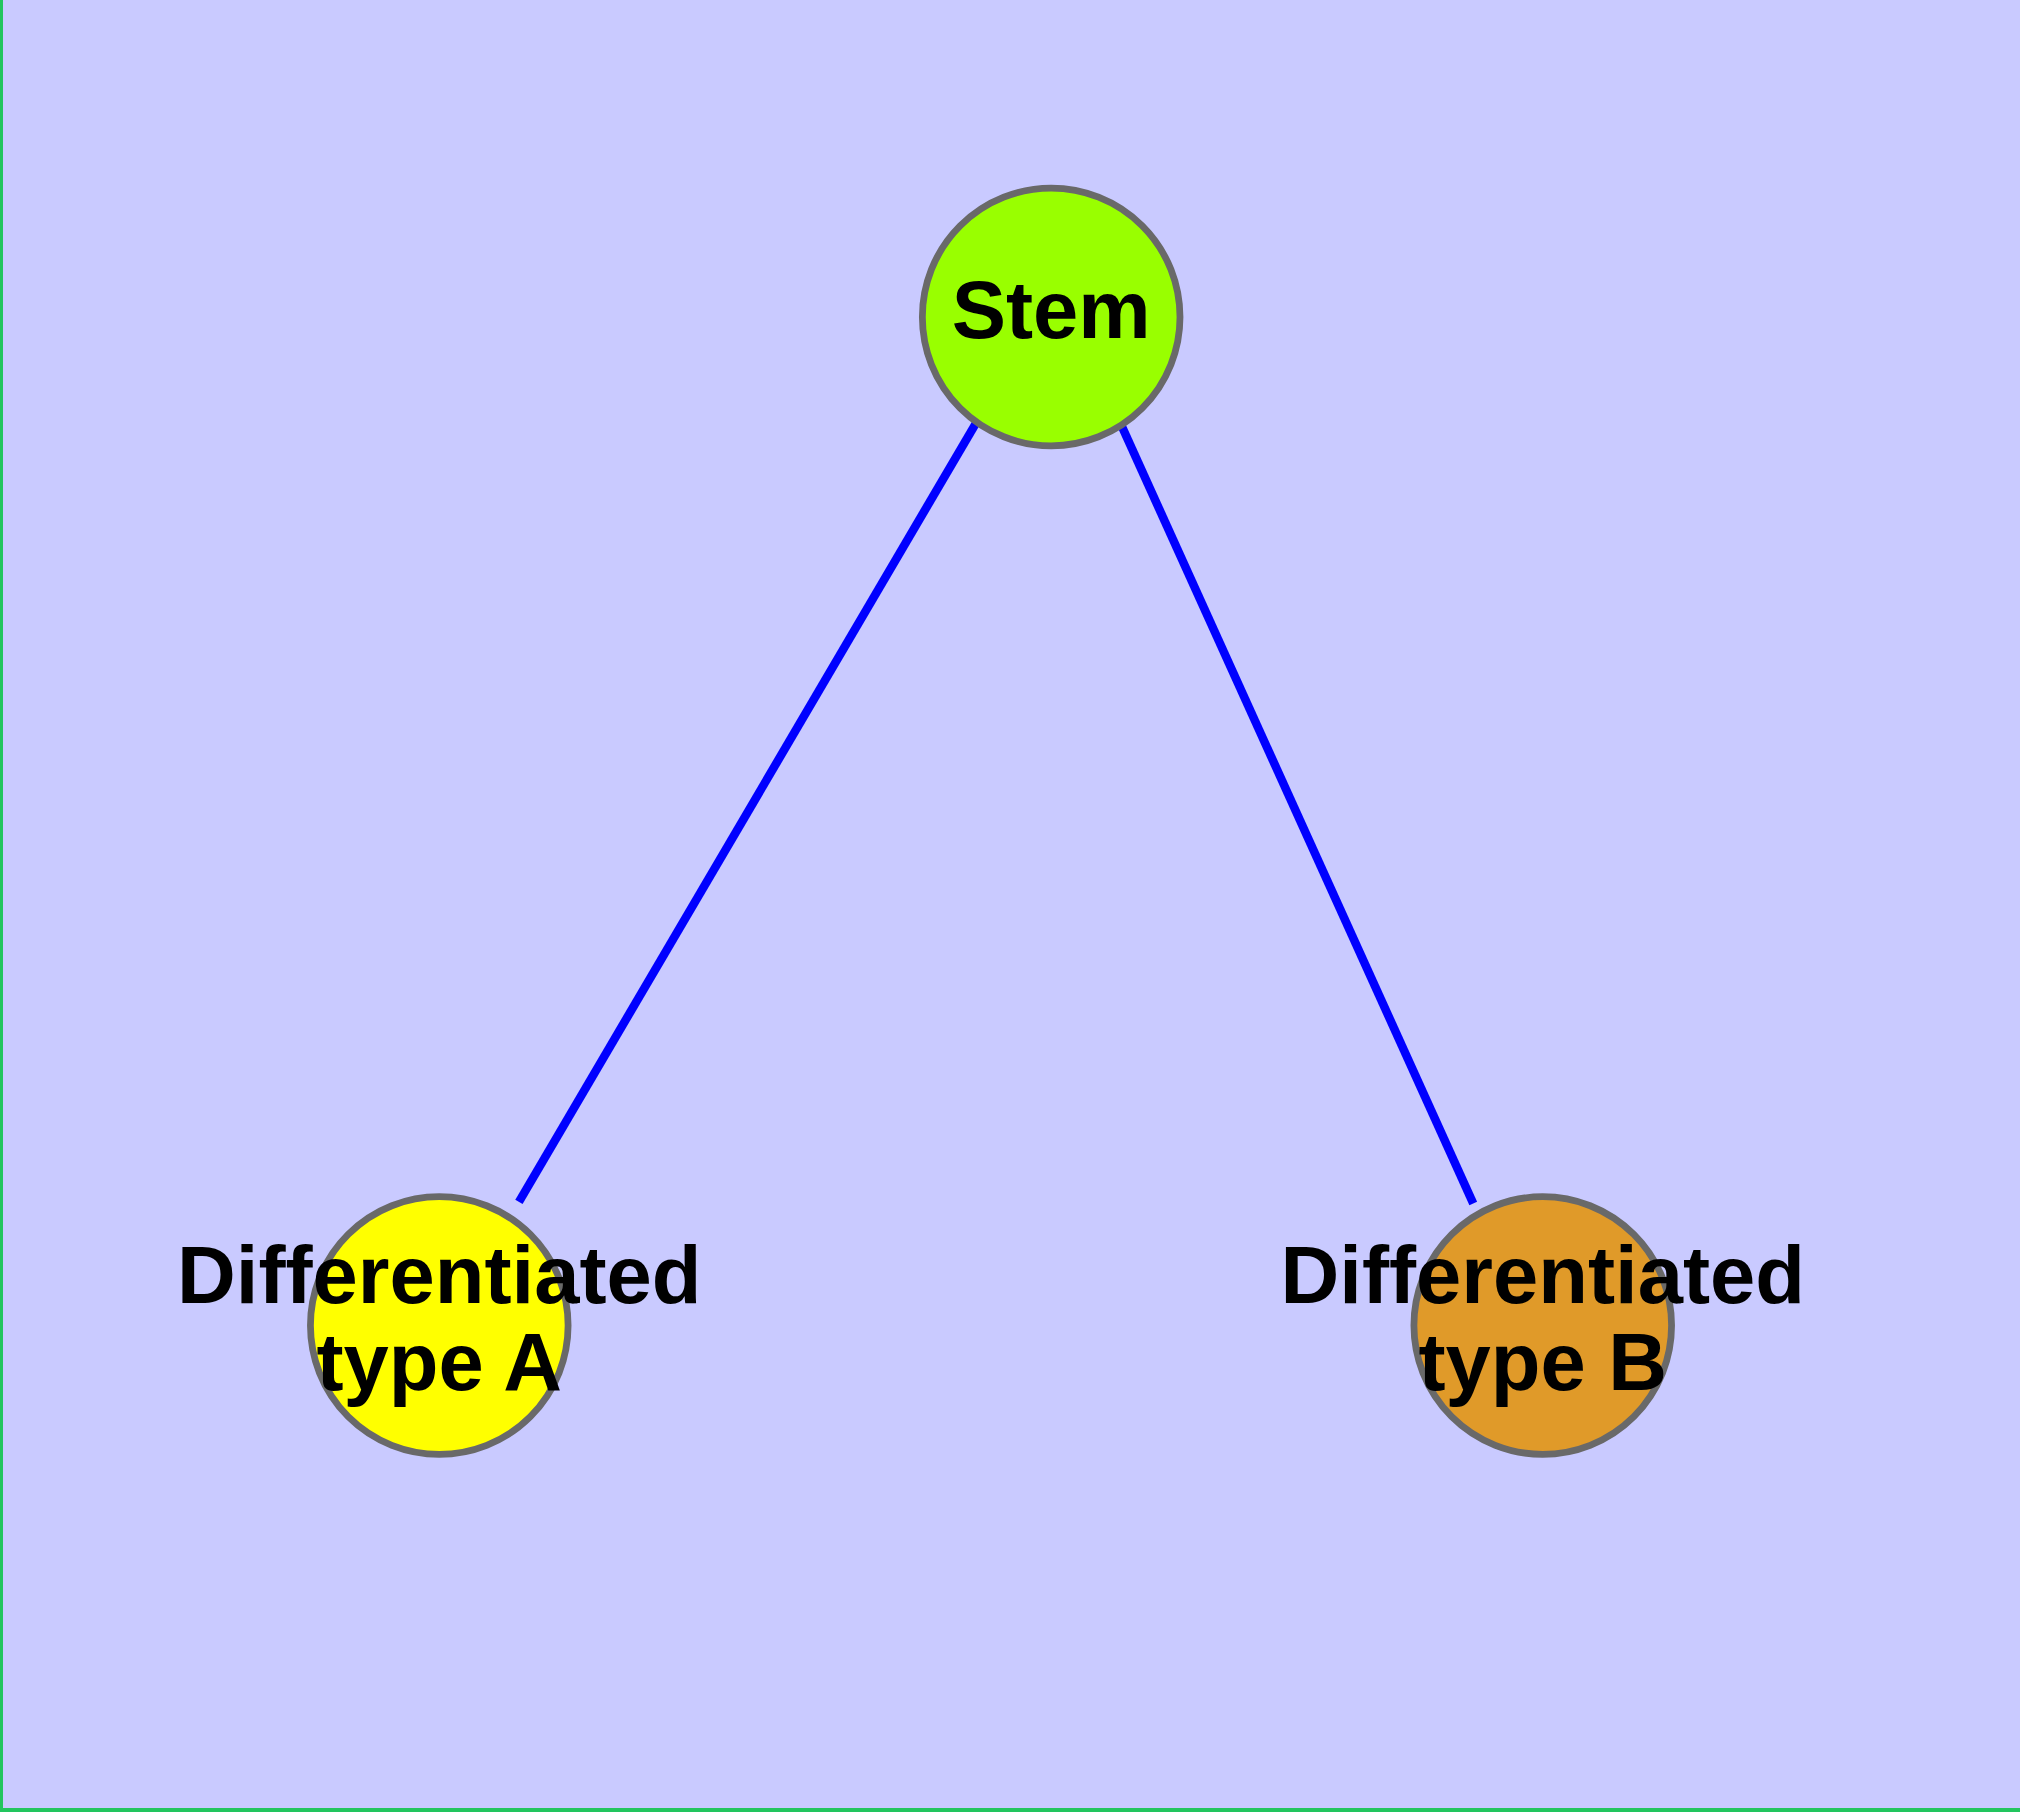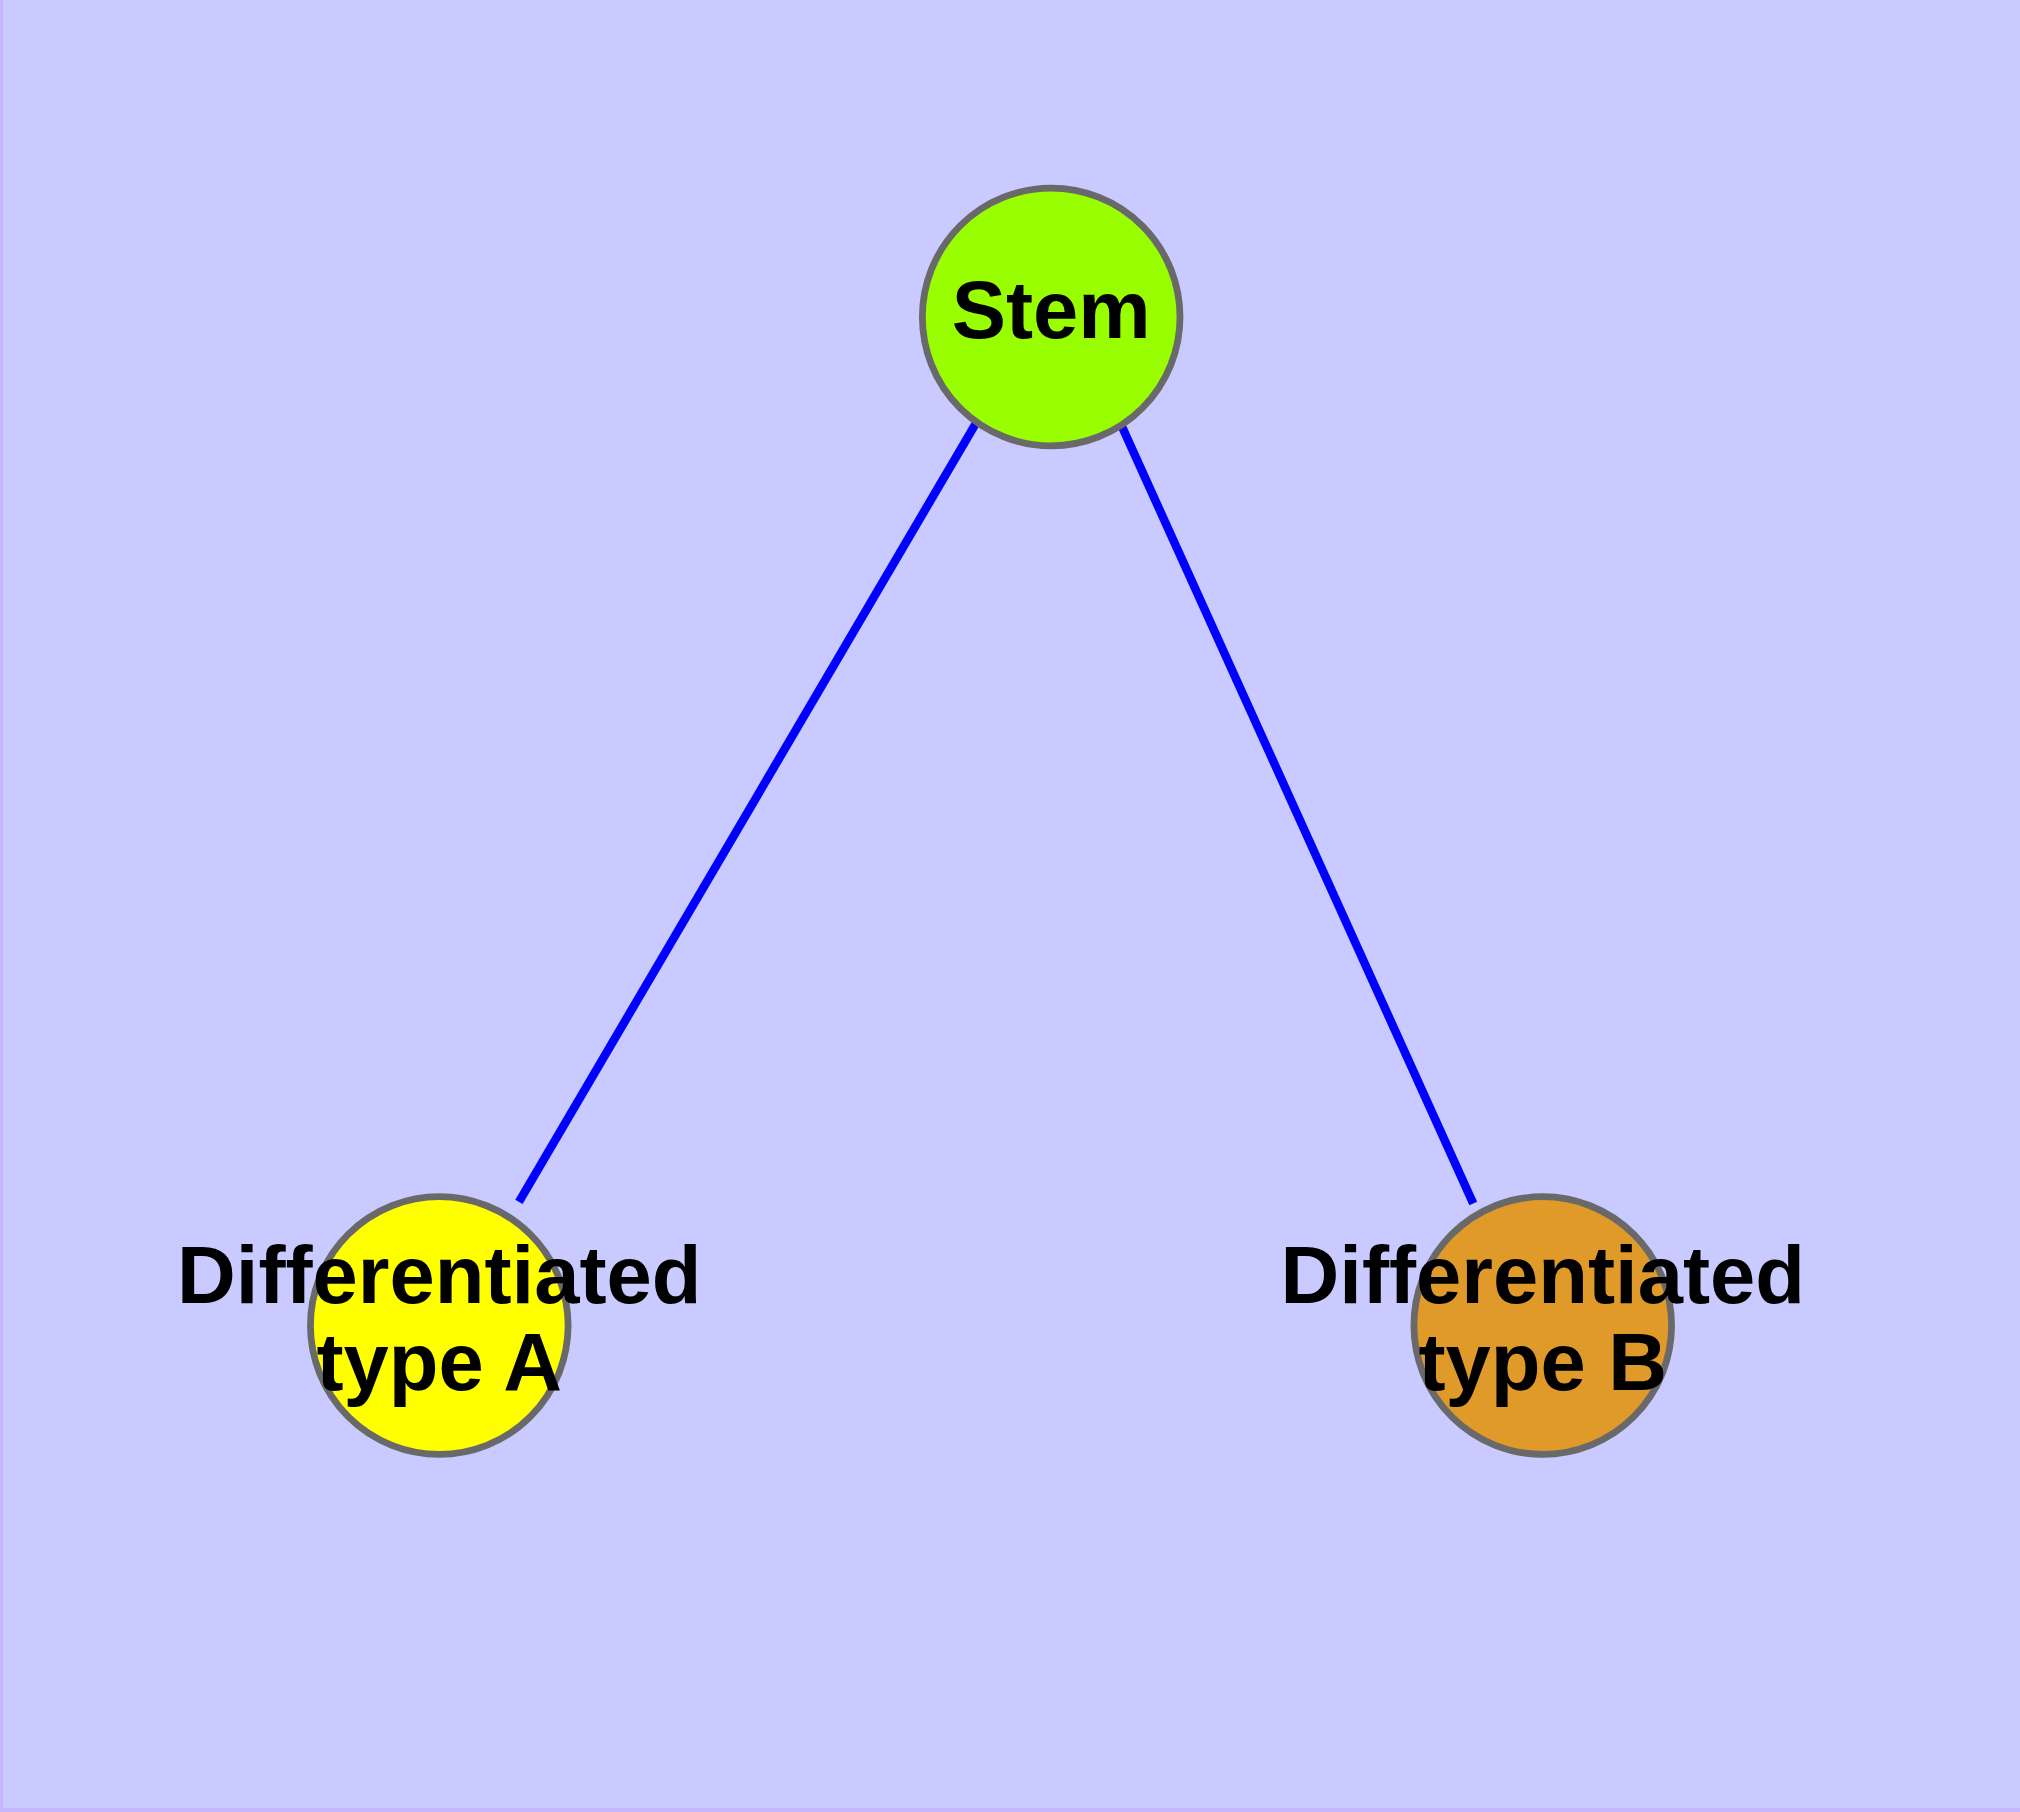--- a/index.html
+++ b/index.html
@@ -4,21 +4,21 @@
 <style>
   html, body {
     margin: 0;
     padding: 0;
     background: #ffffff;
   }
   #canvas {
     position: relative;
     width: 2021px;
     height: 1812px;
-    background: #c4b5fd;
+    background: #22c55e;
     overflow: hidden;
     font-family: "Liberation Sans", sans-serif;
   }
   #plot-bg {
     position: absolute;
     left: 2.5px;
     top: 0px;
     width: 2018px;
     height: 1808px;
     background: #c9caff;

